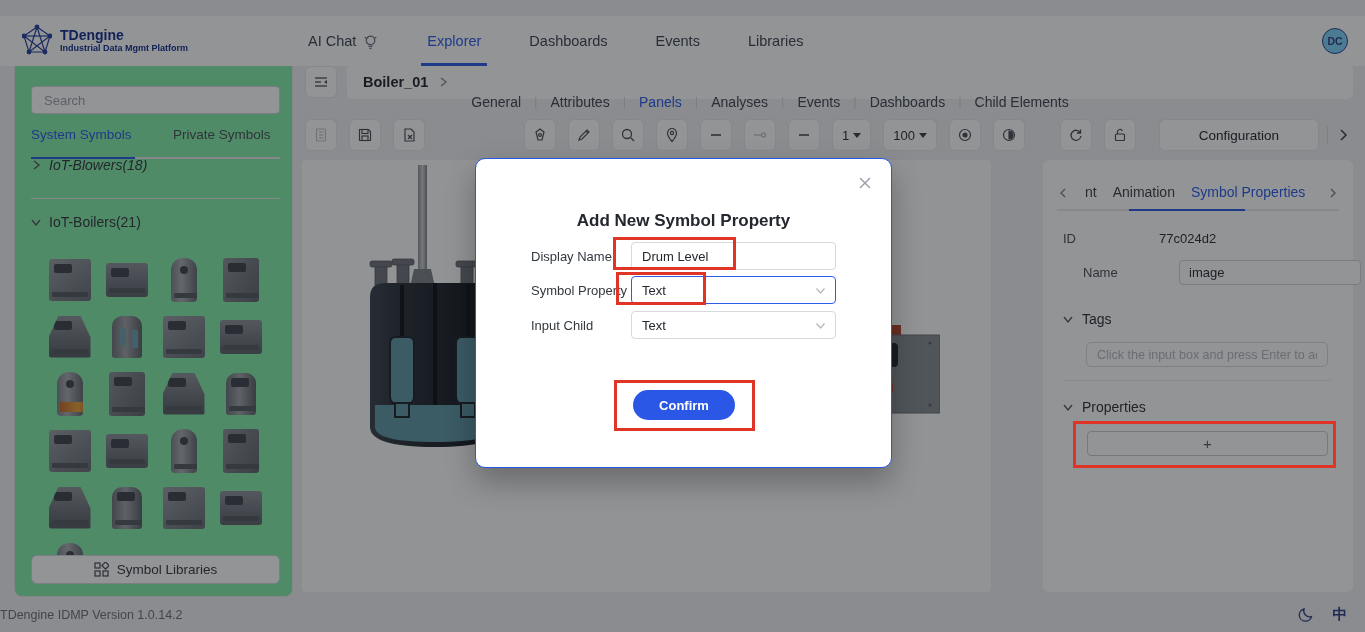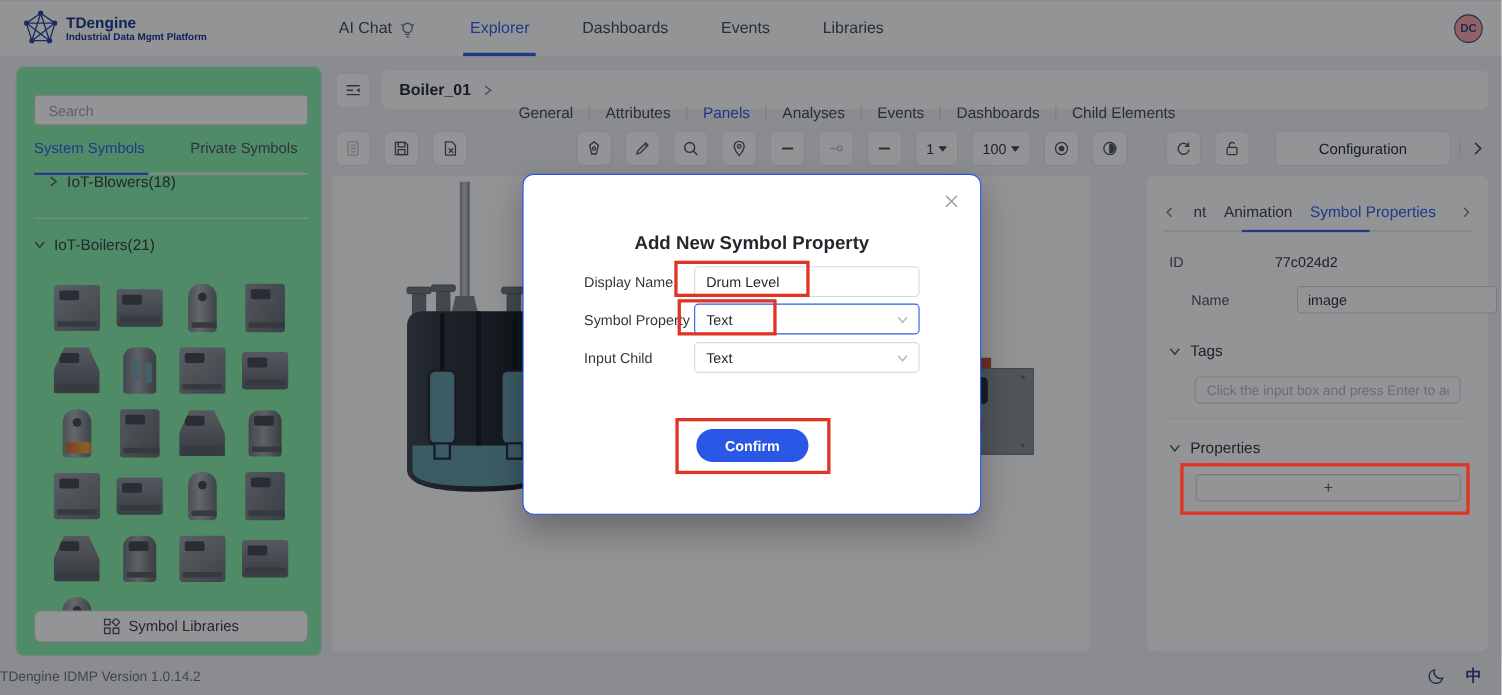--- a/index.html
+++ b/index.html
@@ -1,43 +1,43 @@
 <!DOCTYPE html>
 <html><head>
 <meta charset="utf-8">
 <style>
   * { margin:0; padding:0; box-sizing:border-box; }
   html,body { width:1365px; height:632px; overflow:hidden; }
   body { font-family:"Liberation Sans", sans-serif; background:#eef0f3; color:#32383f; font-size:13px; }
   .stage { position:relative; width:1365px; height:632px; overflow:hidden; background:#eef0f3; }
 
   
-  .header { position:absolute; left:0; top:1px; width:1365px; height:50px; background:#ffffff; z-index:10; }
+  .header { position:absolute; left:0; top:16px; width:1365px; height:50px; background:#ffffff; z-index:10; }
   .logo-wrap { position:absolute; left:22px; top:8px; display:flex; align-items:center; gap:8px; }
   .logo-icon { width:30px; height:32px; color:#24409c; }
   .logo-text .t1 { font-size:14px; font-weight:bold; color:#15308f; line-height:16px; }
   .logo-text .t2 { font-size:9px; font-weight:bold; color:#15308f; }
   .topnav { position:absolute; left:308px; top:0; height:50px; display:flex; align-items:center; gap:48px; }
   .topnav .nav-item { position:relative; height:50px; display:flex; align-items:center; gap:6px; font-size:14.5px; color:#3c4453; cursor:pointer; }
   .topnav .nav-item.active { color:#2b5ce6; }
   .topnav .nav-item.active::after { content:""; position:absolute; left:-6px; right:-6px; bottom:0; height:3px; background:#2b5ce6; }
   .bulb-icon { width:17px; height:17px; color:#6c7482; }
-  .avatar { position:absolute; right:17px; top:12px; width:26px; height:26px; border-radius:50%; border:1.6px solid #2e3f86; color:#2e3f86; font-size:10.5px; font-weight:bold; display:flex; align-items:center; justify-content:center; background:#fca5a5; }
+  .avatar { position:absolute; right:17px; top:12px; width:26px; height:26px; border-radius:50%; border:1.6px solid #2e3f86; color:#2e3f86; font-size:10.5px; font-weight:bold; display:flex; align-items:center; justify-content:center; background:#7dd3fc; }
 
   
   .sidebar { position:absolute; left:14px; top:60px; width:279px; height:537px; background:#86efac; border:1px solid #e4e6ea; border-radius:8px; z-index:5; overflow:hidden; }
   .search-box { position:absolute; left:16px; top:25px; width:249px; height:28px; border:1px solid #cfd3d9; border-radius:4px; padding:0 12px; font-size:13px; color:#333; background:#fff; font-family:"Liberation Sans",sans-serif; }
   .search-box::placeholder { color:#9aa0a8; }
   .sym-tabs { position:absolute; left:16px; top:66px; width:249px; display:flex; }
   .sym-tab { position:relative; padding-bottom:9px; font-size:13.5px; color:#4a5058; cursor:pointer; }
   .sym-tab.first { width:142px; }
   .sym-tab.active { color:#2b5ce6; }
   .tabs-line { position:absolute; left:16px; top:96px; width:249px; height:2px; background:#e7e9ec; }
   .tabs-line .seg { position:absolute; left:0; top:0; width:104px; height:2px; background:#2b5ce6; }
-  .group-clip { position:absolute; left:28px; top:99px; width:249px; height:19px; overflow:hidden; }
+  .group-clip { position:absolute; left:16px; top:99px; width:249px; height:19px; overflow:hidden;font-style:italic; }
   .group-row { display:flex; align-items:center; gap:8px; font-size:14px; color:#33383e; height:26px; cursor:pointer; }
   .group-clip .group-row { margin-top:-8px; }
   .chev { width:10px; height:10px; color:#555a60; flex:0 0 auto; }
   .side-div { position:absolute; left:16px; top:137px; width:249px; height:1px; background:#e7e9ec; }
   .boilers-row { position:absolute; left:16px; top:148px; width:249px; }
   .grid-clip { position:absolute; left:26px; top:190px; width:240px; height:306px; overflow:hidden; }
   .sym-grid { display:grid; grid-template-columns:repeat(4,57px); grid-auto-rows:57px; justify-items:center; align-items:center; }
   .thumb { position:relative; width:42px; height:42px; background:linear-gradient(145deg,#9aa0a6,#686e75); border-radius:3px; cursor:pointer; overflow:hidden; }
   .thumb::before { content:""; position:absolute; left:5px; top:5px; width:18px; height:9px; background:#40464d; border-radius:2px; }
   .thumb::after { content:""; position:absolute; left:3px; bottom:4px; width:36px; height:5px; background:#555b62; border-radius:1px; }

